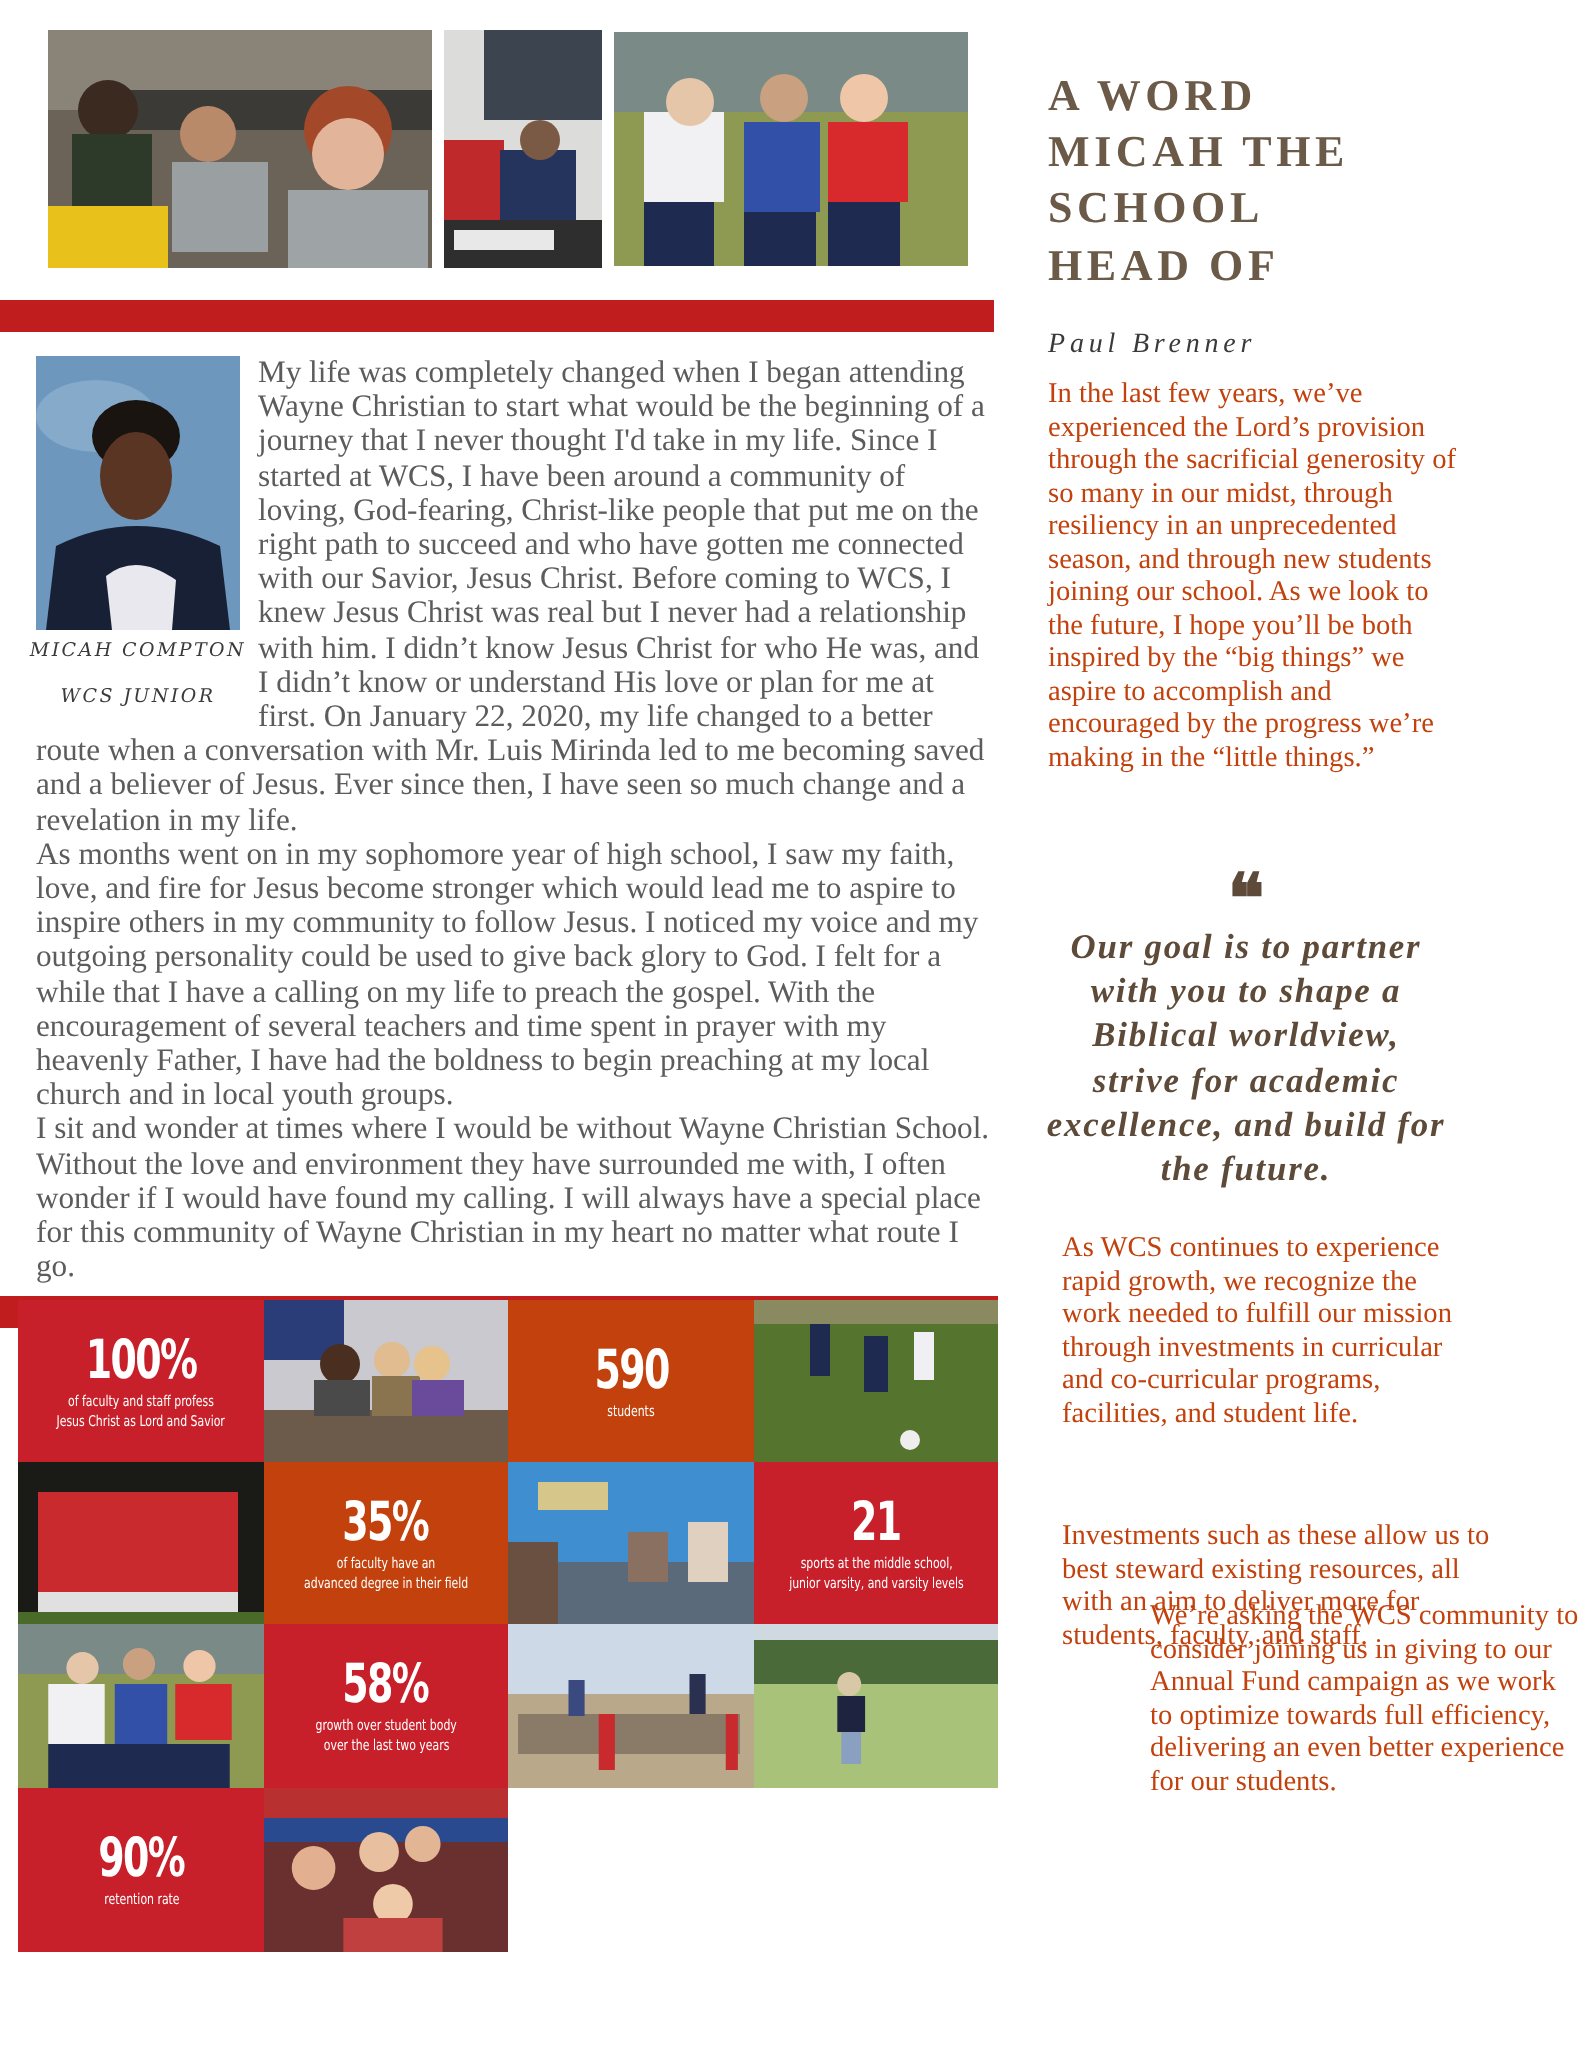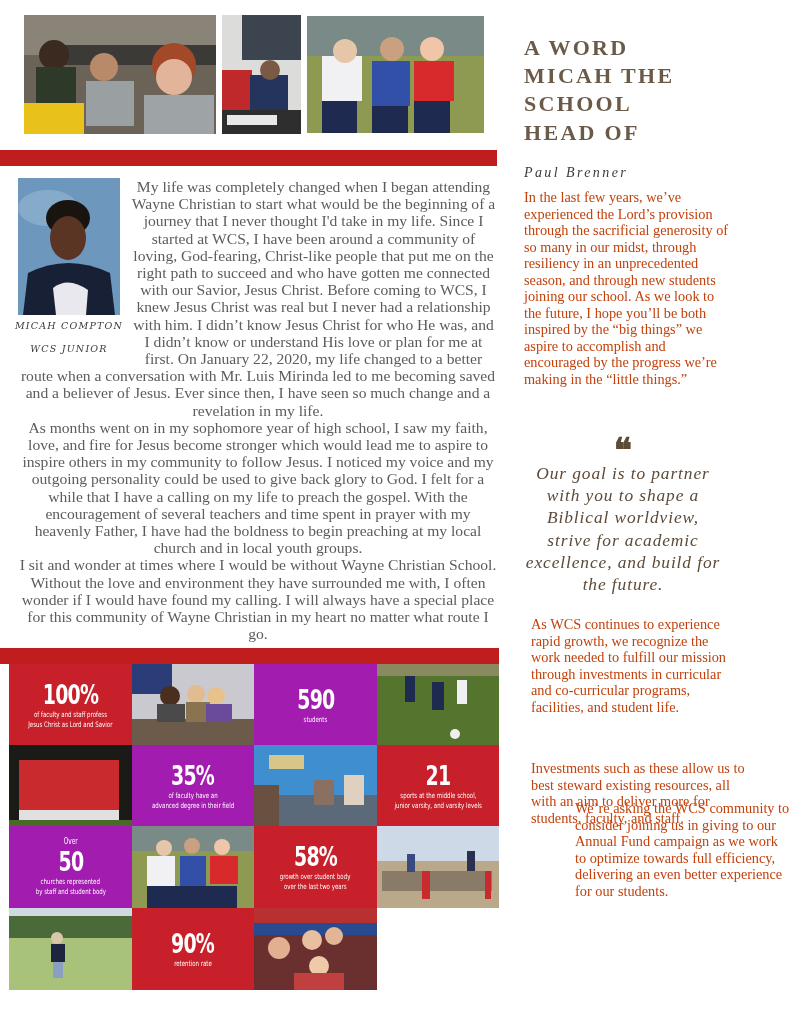--- a/index.html
+++ b/index.html
@@ -21,30 +21,30 @@
     #student-photo { left: 18px; top: 178px; width: 102px; height: 137px; }
     .caption { position: absolute; left: 12px; width: 114px; text-align: center;
       font-family: "DejaVu Serif", serif; font-style: italic; font-size: 9.5px;
       letter-spacing: 1.2px; color: #3a3a3a; line-height: 11px; }
     #caption-name { top: 320px; text-align: center; }
     #caption-role { top: 343px; }
 
     .story { position: absolute; left: 18px; top: 178px; width: 480px;
       font-family: "Liberation Serif", serif; font-size: 15.6px; line-height: 17.2px; color: #5c5c5c; }
     .story .float-spacer { float: left; width: 111px; height: 184px; }
-    .story p { margin: 0; text-align: center; }
-
-    
-    #stats-grid { position: absolute; left: 9px; top: 664px; width: 560px; height: 326px;
+    .story p { margin: 0; }
+
+    
+    #stats-grid { position: absolute; left: 9px; top: 650px; width: 560px; height: 326px;
       display: grid; grid-template-columns: 123px 122px 123px 122px; grid-template-rows: 81px 81px 82px 82px; }
     .cell { position: relative; overflow: hidden; display: flex; flex-direction: column;
       align-items: center; justify-content: center; text-align: center; color: #ffffff;
       font-family: "DejaVu Sans Condensed", "DejaVu Sans", sans-serif; }
     .cell.red { background: #c8202a; }
-    .cell.navy { background: #a21caf; }
+    .cell.navy { background: #c2410c; }
     .cell svg { position: absolute; inset: 0; width: 100%; height: 100%; }
     .stat-num { font-size: 27px; font-weight: bold; letter-spacing: -1px; line-height: 30px;
       transform: scaleX(0.78); }
     .stat-pre { font-size: 8px; line-height: 10px; transform: scaleX(0.8); }
     .stat-desc { font-size: 7.4px; line-height: 10px; transform: scaleX(0.82); white-space: nowrap; }
 
     
     .head-title { position: absolute; left: 524px; top: 34px; width: 260px;
       font-family: "Liberation Serif", serif; font-weight: bold; font-size: 22px;
       line-height: 28.2px; letter-spacing: 2.3px; color: #6b5a48; }
@@ -56,21 +56,21 @@
       font-size: 14.3px; line-height: 16.5px; color: #c2410c; }
     #intro-text { left: 524px; top: 189px; width: 210px; }
     #growth-text { left: 531px; top: 616px; width: 210px; }
     #invest-text { left: 531px; top: 748px; width: 215px; margin-top: 12px; }
     #ask-text { left: 531px; top: 800px; width: 215px; margin-left: 44px; }
 
     .quote-mark { position: absolute; left: 608px; top: 434px; width: 30px; text-align: center;
       font-family: "Liberation Serif", serif; font-weight: bold; font-size: 34px; line-height: 34px; color: #5d4a38; }
     .pull-quote { position: absolute; left: 523px; top: 462px; width: 200px; text-align: center;
       font-family: "Liberation Serif", serif; font-style: italic; font-size: 17.4px;
-      line-height: 22.2px; letter-spacing: 0.9px; color: #5d4a38; }
+      line-height: 22.2px; letter-spacing: 0.9px; color: #5d4a38; font-weight: bold; }
   </style>
 </head>
 <body>
 
 <div class="photo" id="photo-lab" title="Students working in a science lab">
   <svg viewBox="0 0 192 119" preserveAspectRatio="none">
     <rect width="192" height="119" fill="#6b6358"></rect>
     <rect x="0" y="0" width="192" height="40" fill="#8a8378"></rect>
     <rect x="40" y="30" width="152" height="20" fill="#3b3a36"></rect>
     <circle cx="30" cy="40" r="15" fill="#3a2a20"></circle>
@@ -191,26 +191,20 @@
         <rect x="60" y="35" width="20" height="25" fill="#8a7060"></rect>
       <rect x="90" y="30" width="20" height="30" fill="#e0d0c0"></rect>
     </svg>
   </div>
   <div class="cell red">
     <div class="stat-num">21</div>
     <div class="stat-desc">sports at the middle school,</div>
     <div class="stat-desc">junior varsity, and varsity levels</div>
   </div>
 
-  <div class="cell navy">
-    <div class="stat-pre">Over</div>
-    <div class="stat-num">50</div>
-    <div class="stat-desc">churches represented</div>
-    <div class="stat-desc">by staff and student body</div>
-  </div>
   <div class="cell">
     <svg viewBox="0 0 122 82" preserveAspectRatio="none">
       <rect width="122" height="82" fill="#8e9a52"></rect>
         <rect width="122" height="25" fill="#7a8a86"></rect>
       <rect x="15" y="30" width="28" height="30" fill="#f1f1f4"></rect>
         <circle cx="32" cy="22" r="8" fill="#e6c6a8"></circle>
       <rect x="48" y="30" width="26" height="32" fill="#3250a8"></rect>
         <circle cx="60" cy="20" r="8" fill="#c9a080"></circle>
       <rect x="78" y="30" width="28" height="28" fill="#d8292c"></rect>
         <circle cx="90" cy="21" r="8" fill="#efc7a8"></circle>

